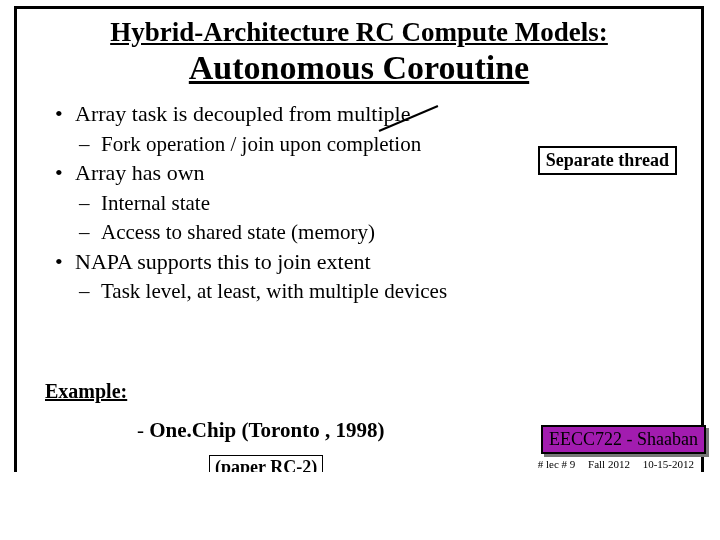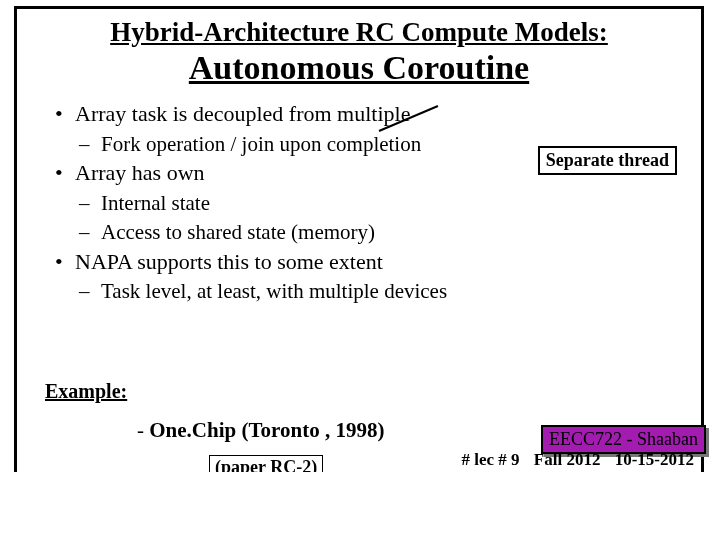--- a/index.html
+++ b/index.html
@@ -122,43 +122,43 @@
     border: 2.5px solid #000;
     font-size: 18px;
     padding: 2px 6px;
     background: #a21caf;
     box-shadow: 3px 3px 0 #777;
   }
   .footer {
     position: absolute;
     right: 26px;
     bottom: 2px;
-    font-size: 17px;
-    font-weight: bold;
+    font-size: 11px;
+    font-weight: normal;
   }
   .footer span { margin-left: 10px; }
 </style>
 </head>
 <body>
 
 <div class="slide">
   <div class="frame">
 
     <div class="title1">Hybrid-Architecture RC Compute Models:</div>
     <div class="title2">Autonomous Coroutine</div>
 
     <div class="callout-line"></div>
 
     <div class="bullets">
       <div class="l1">Array task is decoupled from multiple</div>
       <div class="l2">Fork operation / join upon completion</div>
       <div class="l1">Array has own</div>
       <div class="l2">Internal state</div>
       <div class="l2">Access to shared state (memory)</div>
-      <div class="l1">NAPA supports this to some extent</div>
+      <div class="l1">NAPA supports this to join extent</div>
       <div class="l2">Task level, at least, with multiple devices</div>
     </div>
 
     <div class="callout">Separate thread</div>
 
     <div class="example">Example:</div>
     <div class="example-item">One.Chip (Toronto , 1998)</div>
     <div class="paper">(paper RC-2)</div>
 
   </div>

